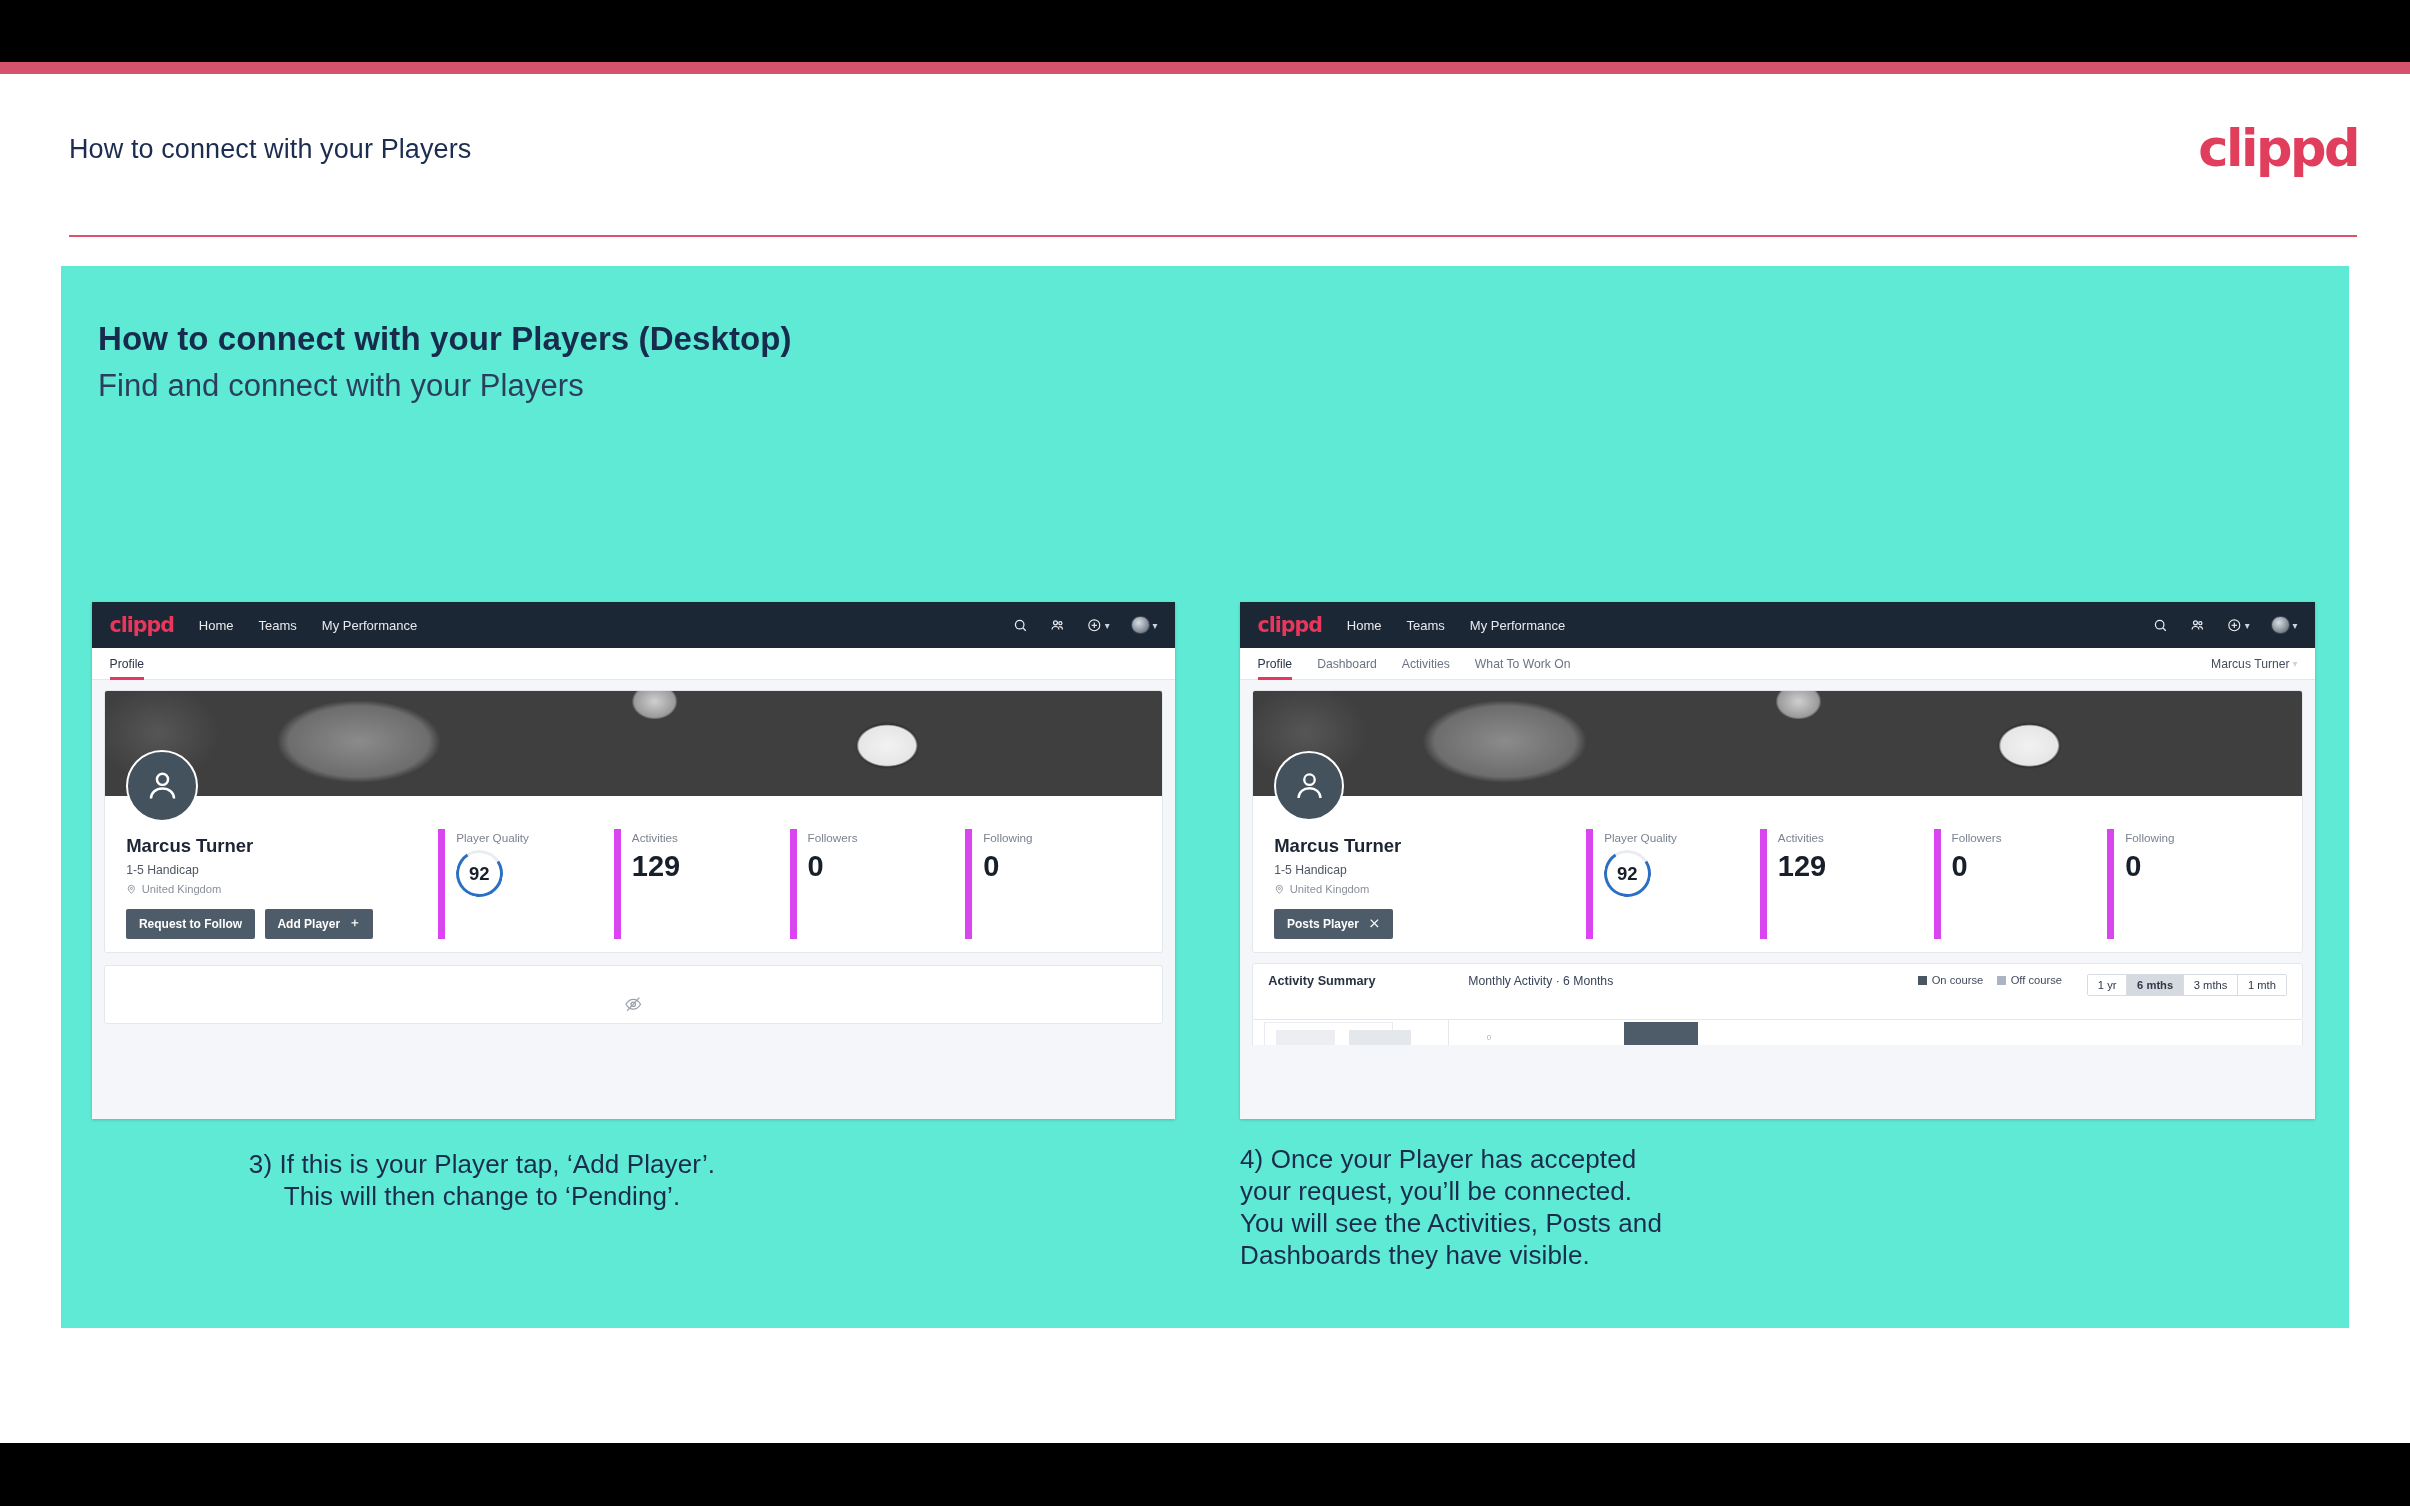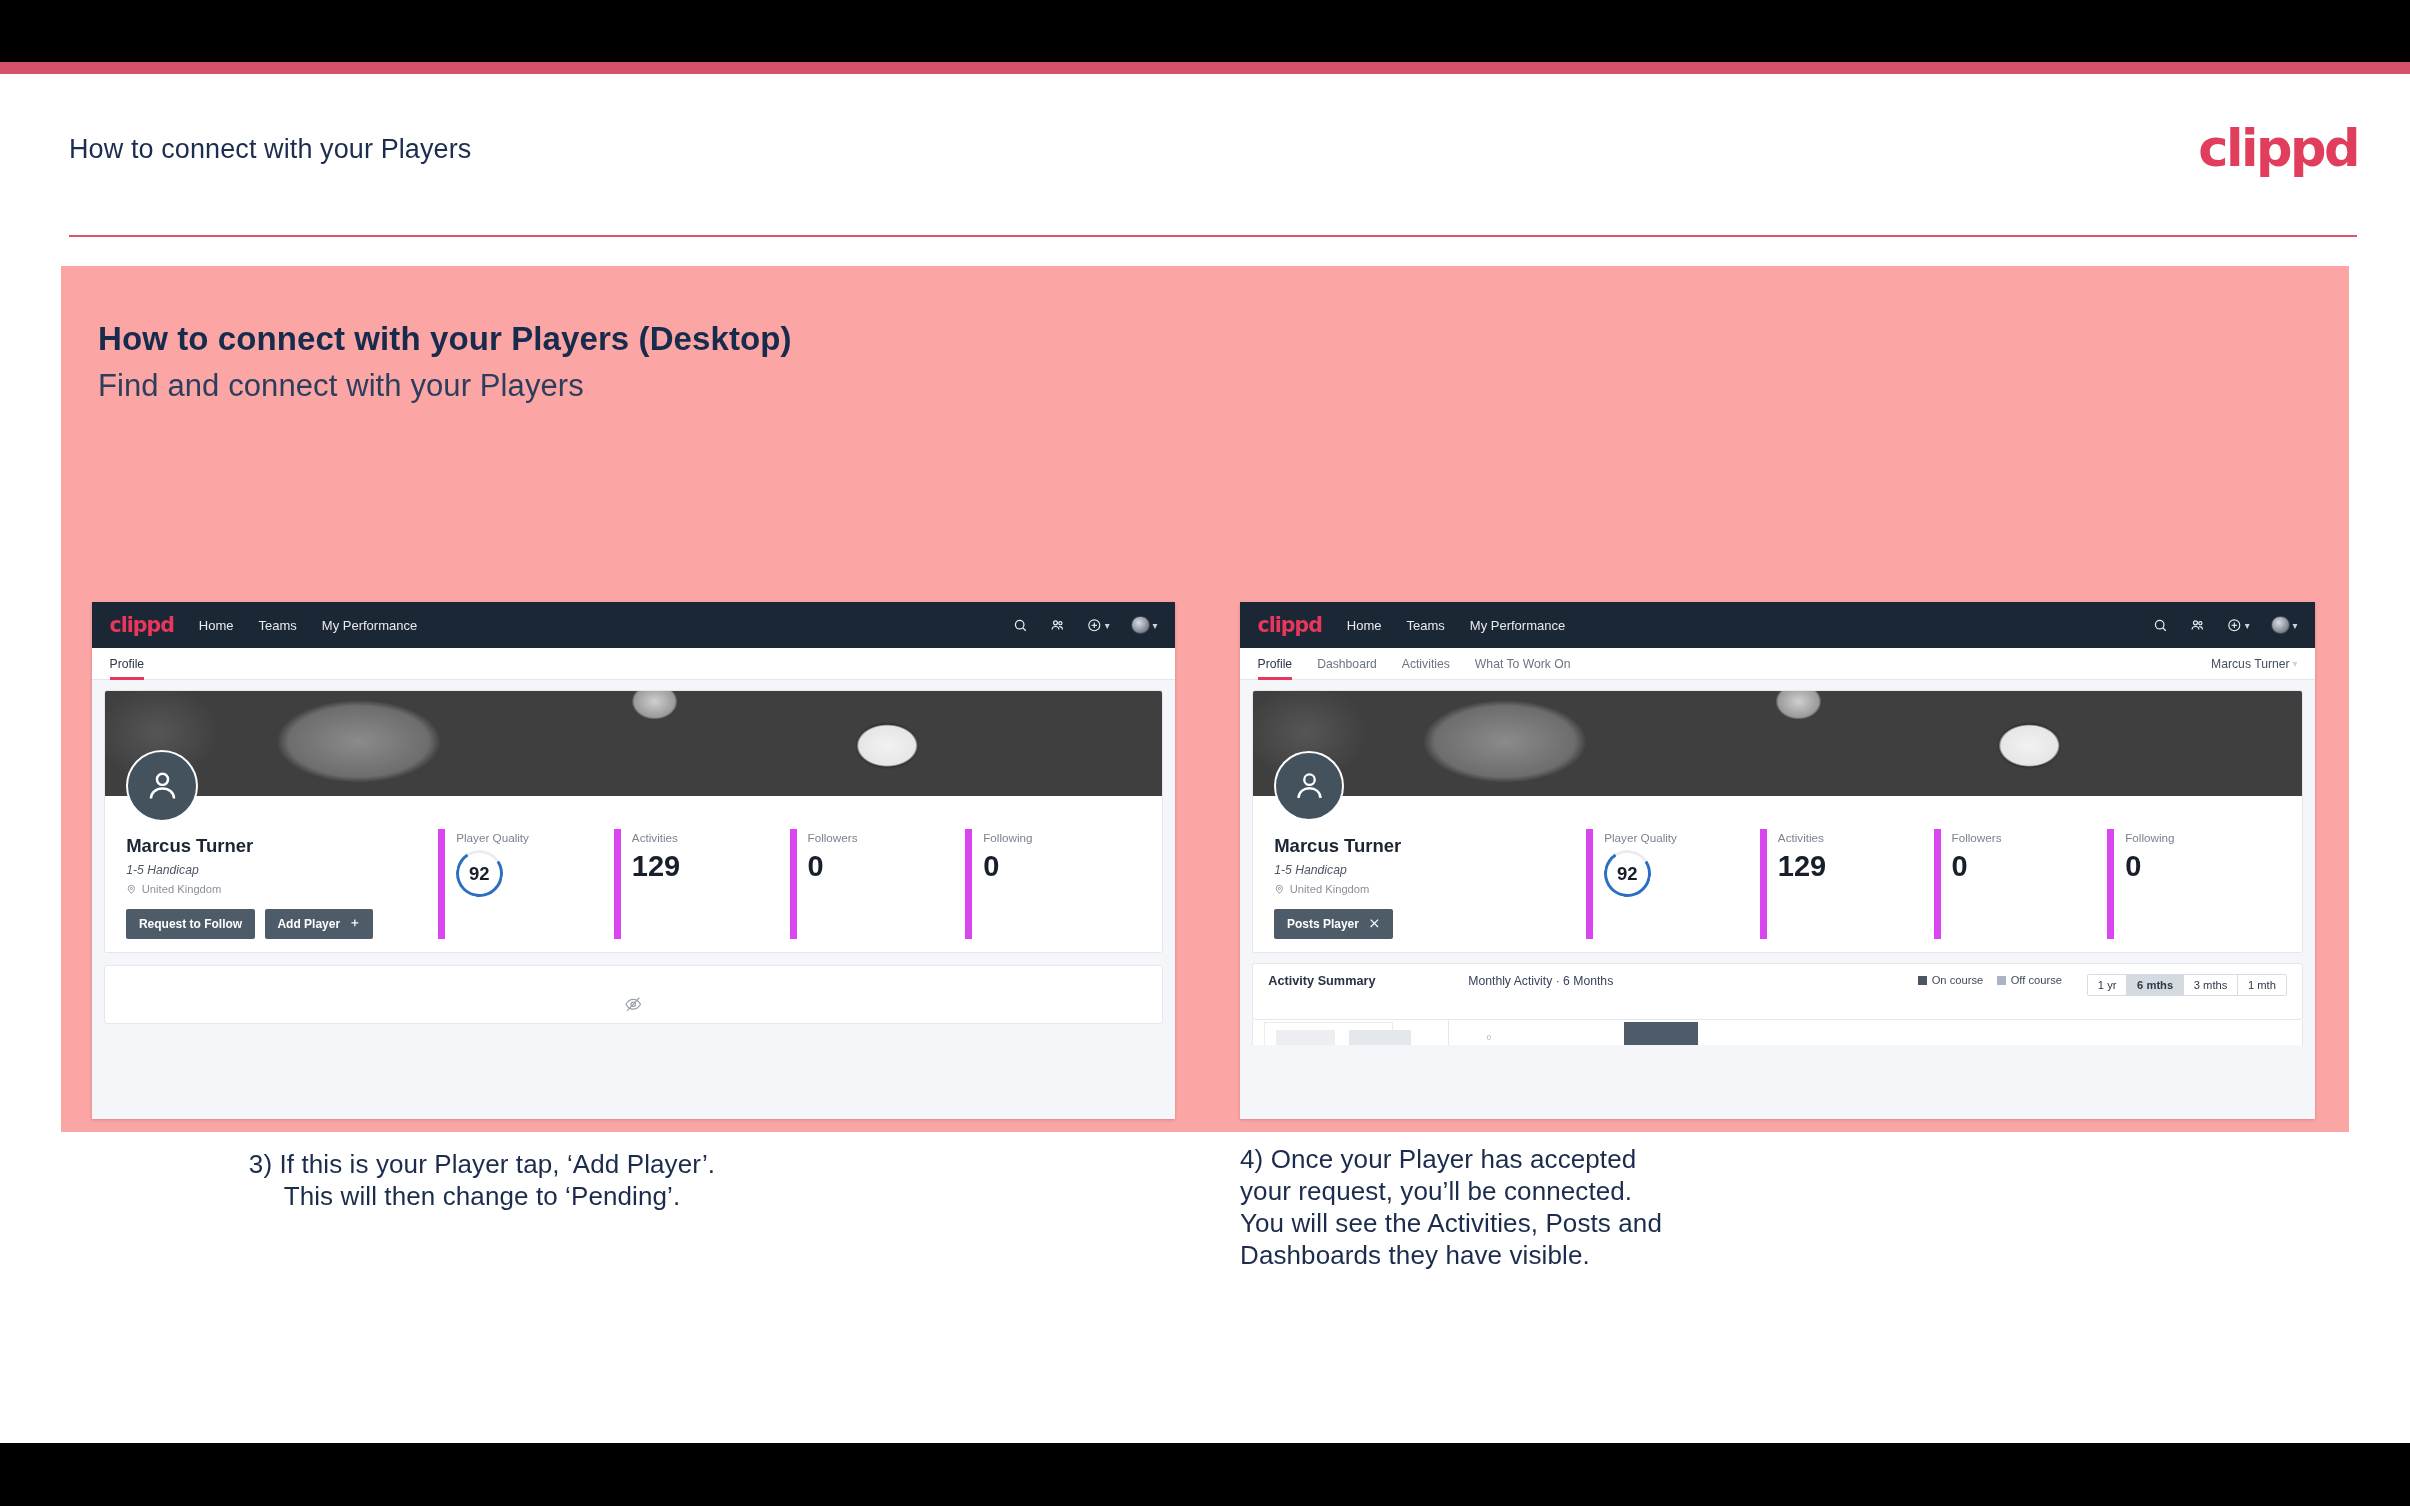--- a/index.html
+++ b/index.html
@@ -32,22 +32,22 @@
     font-size:51px; font-weight:800; color:#e03e5c;
     letter-spacing:-2.5px; font-family:"DejaVu Sans", sans-serif;
   }
   .header-rule {
     position:absolute; left:61px; top:161px; width:2288px; height:2px;
     background:#d9536c;
   }
 
   
   .body-panel {
-    position:absolute; left:61px; top:192px; width:2288px; height:866px;
-    background:#fca5a5;
+    position:absolute; left:61px; top:192px; width:2288px; height:1062px;
+    background:#5eead4;
   }
   .panel-title {
     position:absolute; left:37px; top:54px;
     font-size:33px; font-weight:700; color:#172b4d; letter-spacing:0.1px;
   }
   .panel-sub {
     position:absolute; left:37px; top:102px;
     font-size:31px; font-weight:400; color:#2c3e5d; letter-spacing:0.1px;
   }
 
@@ -123,21 +123,21 @@
     position:absolute; left:21.5px; top:59px;
     width:72px; height:72px; border-radius:50%;
     background:#44525e; border:2.9px solid #ffffff;
     display:flex; align-items:center; justify-content:center;
   }
   .avatar-big.right { left:21.5px; top:60px; width:70px; height:70px; }
 
   .info-row { display:flex; padding:33px 21.5px 13.7px 21.5px; }
   .info-left { width:312px; padding-top:5.9px; }
   .p-name { font-size:18.5px; font-weight:700; color:#1c2533; }
-  .p-hcp  { font-size:12.2px; color:#4e5764; margin-top:6.8px;font-style:italic; }
+  .p-hcp  { font-size:12.2px; color:#4e5764; margin-top:6.8px; }
   .p-loc  { font-size:11.2px; color:#8a919b; margin-top:5.9px; display:flex; align-items:center; gap:4.9px; }
   .btn-row { margin-top:13.7px; display:flex; gap:9.8px; }
   .gbtn {
     background:#4e5b68; color:#ffffff; font-size:12px; font-weight:600;
     padding:7.8px 12.7px; border:none; border-radius:2px;
     display:inline-flex; align-items:flex-start; gap:8.8px; cursor:pointer; white-space:nowrap;
   }
 
   .stats { display:flex; flex:1; }
   .stat {

